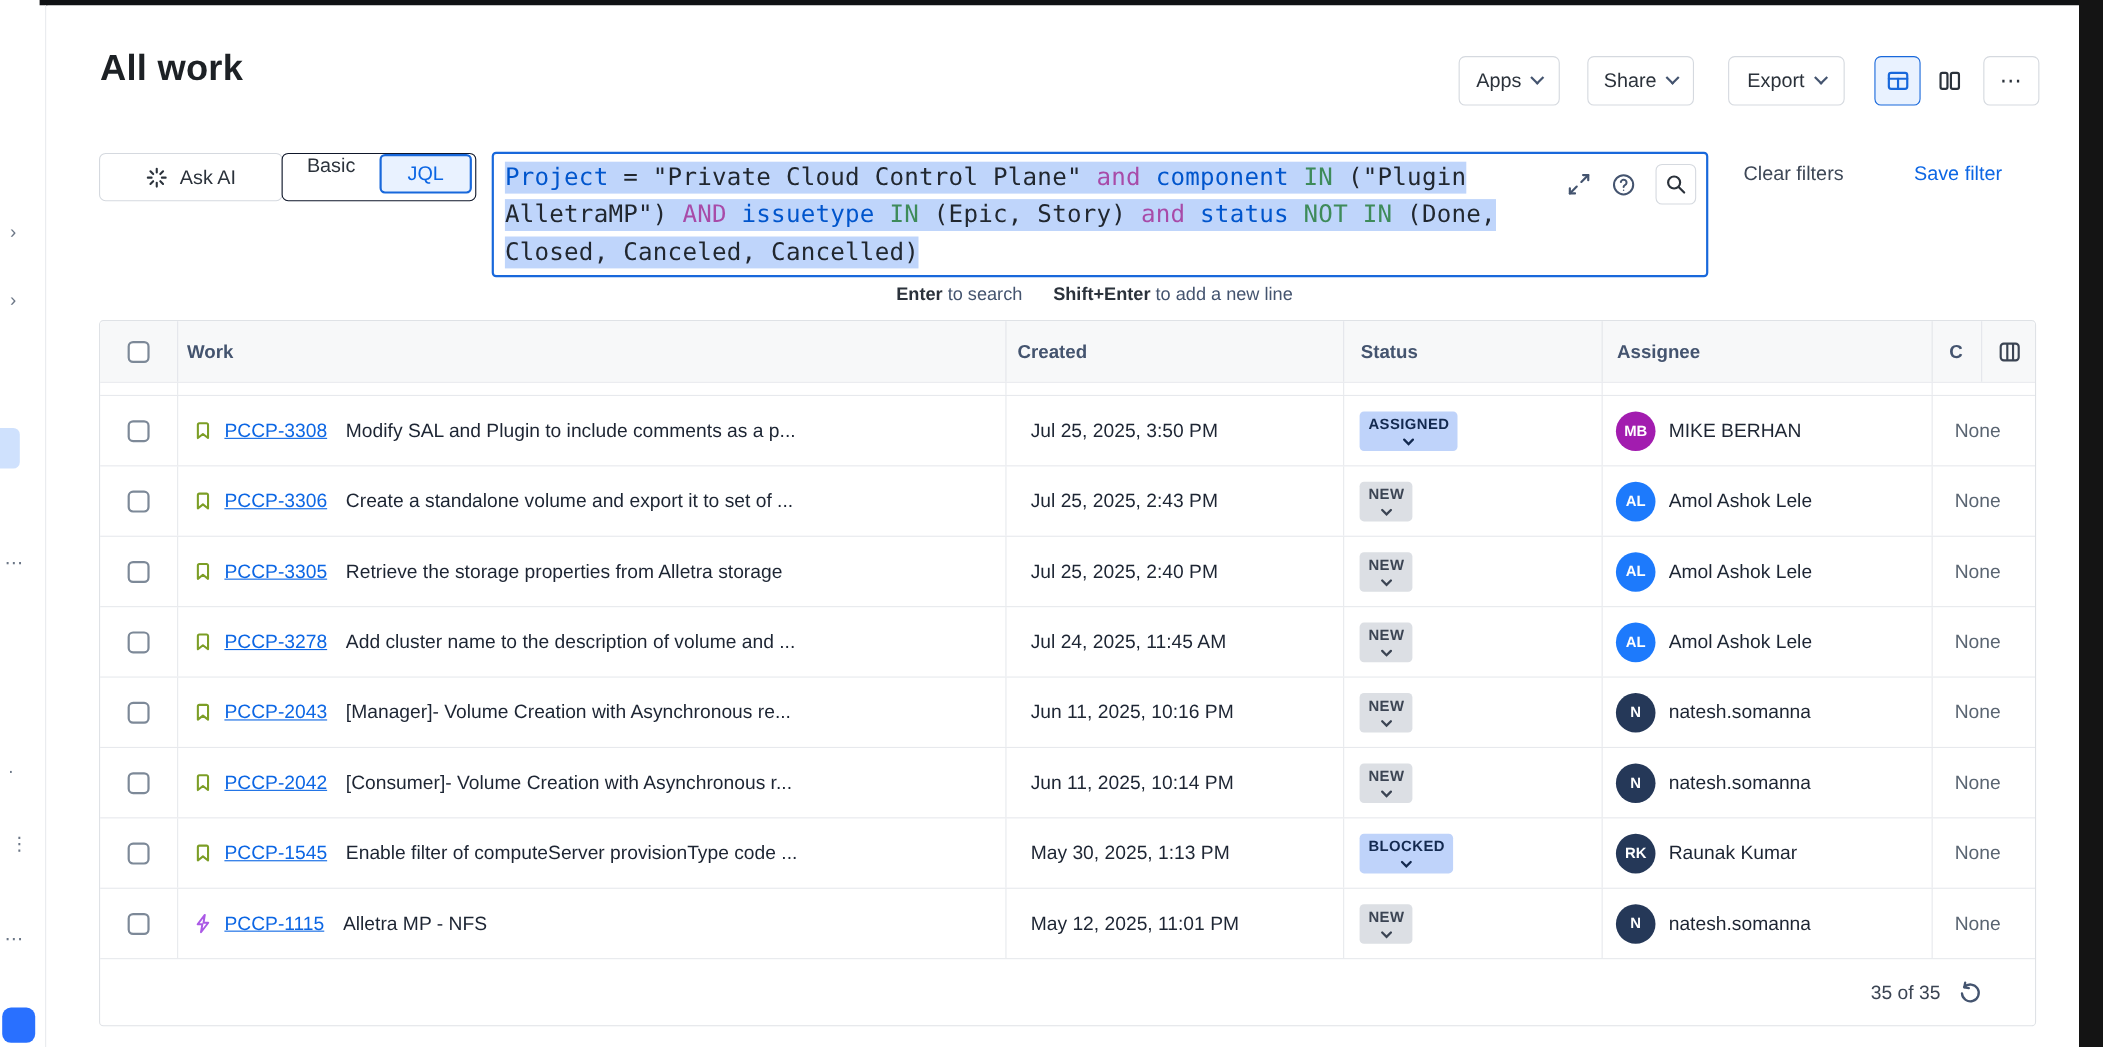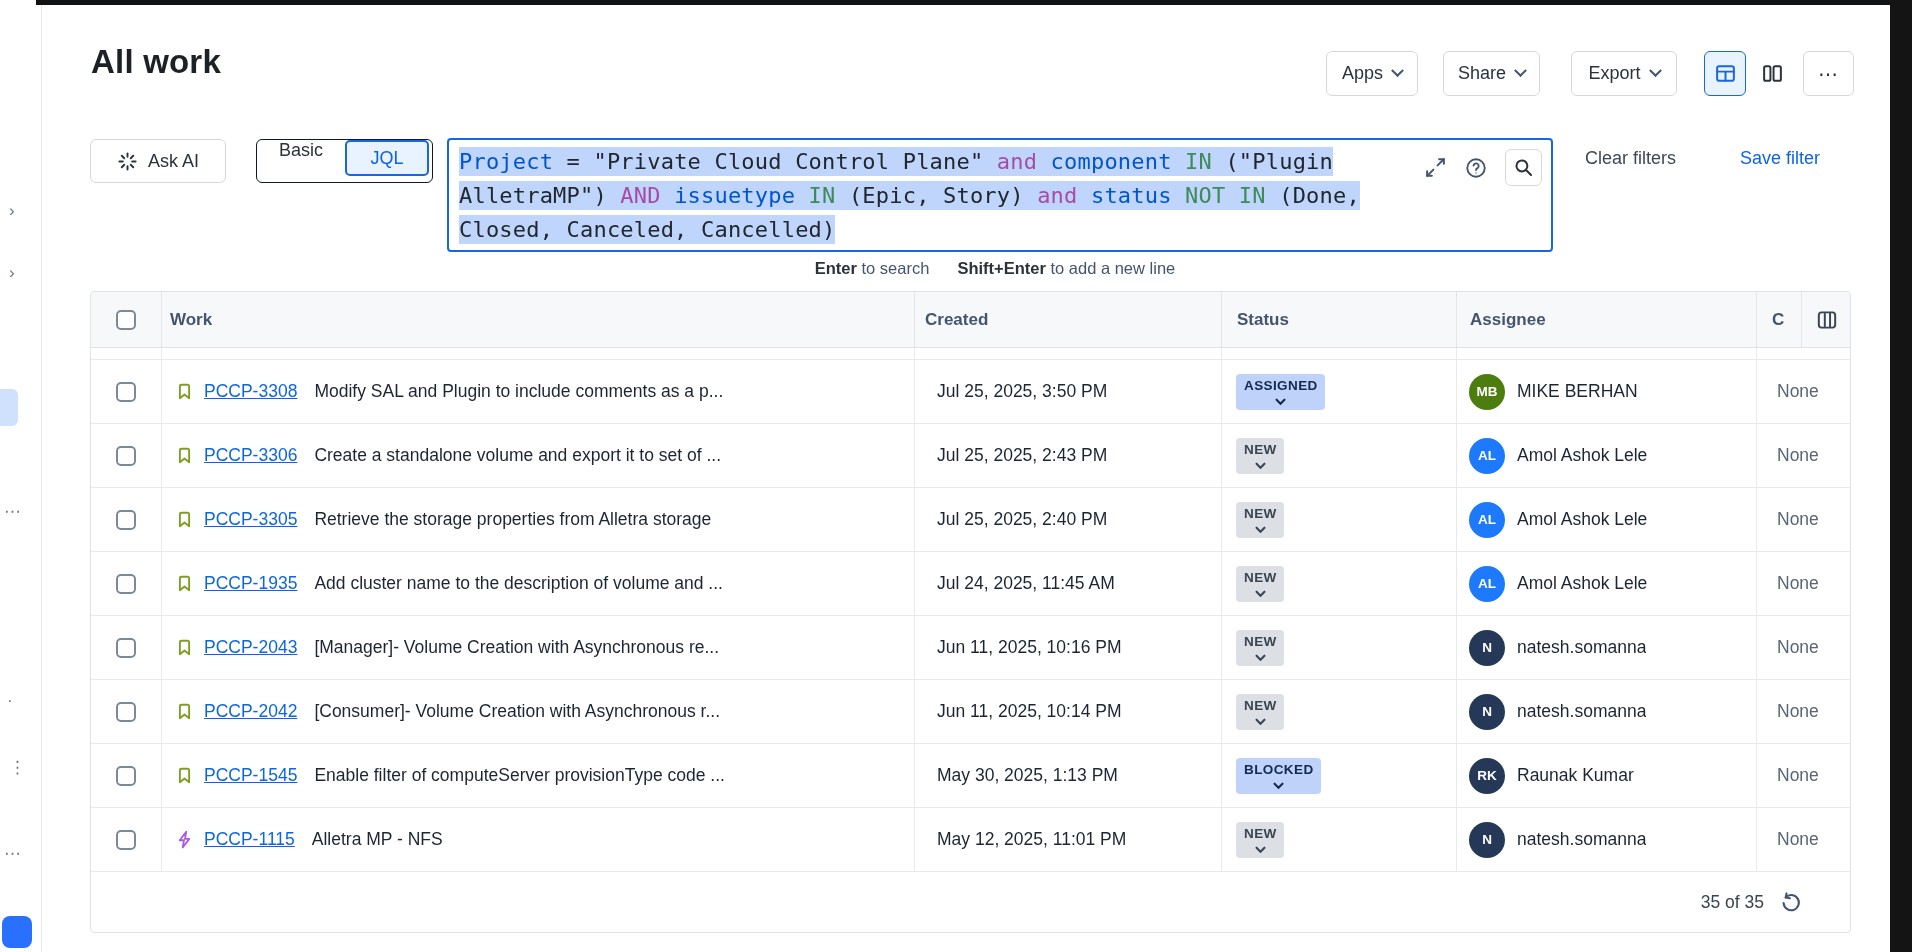--- a/index.html
+++ b/index.html
@@ -36,21 +36,21 @@
   .chev { width:9px; height:9px; border-right:2px solid #44546F; border-bottom:2px solid #44546F; transform:rotate(45deg) translate(-2px,-2px); }
   .btn-apps   { left:1283px; width:92px; }
   .btn-share  { left:1400px; width:97px; }
   .btn-export { left:1528px; width:106px; }
   .view-toggle { position:absolute; left:1661px; top:46px; height:45px; display:flex; align-items:center; gap:5px; }
   .icon-btn { width:42px; height:45px; display:flex; align-items:center; justify-content:center; border-radius:6px; border:1px solid transparent; background:#fff; cursor:pointer; }
   .icon-btn.selected { border-color:#1868DB; background:#E9F2FF; }
   .btn-more { left:1760px; width:51px; font-size:20px; letter-spacing:1px; color:#2B323B; }
 
   
-  .btn-askai { left:47px; top:134px; width:136px; height:44px; position:absolute; }
+  .btn-askai { left:47px; top:134px; width:167px; height:44px; position:absolute; }
   .seg-group {
     position:absolute; left:213px; top:134px; width:177px; height:44px;
     border:1px solid #0f172a; border-radius:6px; background:#fff; display:flex; align-items:flex-start;
   }
   .seg-basic { flex:1; border:none; background:transparent; font-size:18px; color:#2B323B; font-family:"Liberation Sans",sans-serif; cursor:pointer; }
   .seg-jql {
     width:84px; height:36px; margin-right:3px; border:2px solid #1868DB; border-radius:5px;
     background:#E9F2FF; color:#0C66E4; font-size:18px; font-weight:500; font-family:"Liberation Sans",sans-serif; cursor:pointer;
   }
   .jql-editor {
@@ -274,21 +274,21 @@
           </div>
     <div class="cell c-status">
       <span class="badge badge-blue">
         <span>ASSIGNED</span>
         <svg width="11" height="8" viewBox="0 0 10 7" fill="none" stroke="currentColor" stroke-width="1.9" stroke-linecap="round">
                 <path d="M1.4 1.4 5 5l3.6-3.6"></path>
               </svg>
       </span>
     </div>
     <div class="cell c-assignee">
-      <span class="avatar" style="background: #4d7c0f;">MB</span>
+      <span class="avatar" style="background: #a21caf;">MB</span>
       <span class="aname">MIKE BERHAN</span>
     </div>
     <div class="cell c-cat">
             <span>None</span>
           </div>
   </div>
 
   <div class="trow">
     <div class="cell c-check">
             <span class="checkbox"></span>
@@ -361,21 +361,21 @@
     <div class="cell c-check">
             <span class="checkbox"></span>
           </div>
     <div class="cell c-work">
       <span class="type-icon">
         <svg width="21" height="21" viewBox="0 0 20 20" fill="none" stroke="#7C9E26" stroke-width="1.8" stroke-linejoin="round">
           <path d="M5.6 4.9a1.3 1.3 0 0 1 1.3-1.3h6.2a1.3 1.3 0 0 1 1.3 1.3V16.4l-4.4-3.5-4.4 3.5z"></path>
         </svg>
       </span>
 
-      <a class="key">PCCP-1935</a>
+      <a class="key">PCCP-3278</a>
       <span class="summary">Add cluster name to the description of volume and ...</span>
     </div>
     <div class="cell c-created">
             <span>Jul 24, 2025, 11:45 AM</span>
           </div>
     <div class="cell c-status">
       <span class="badge badge-gray">
         <span>NEW</span>
         <svg width="11" height="8" viewBox="0 0 10 7" fill="none" stroke="currentColor" stroke-width="1.9" stroke-linecap="round">
                 <path d="M1.4 1.4 5 5l3.6-3.6"></path>

